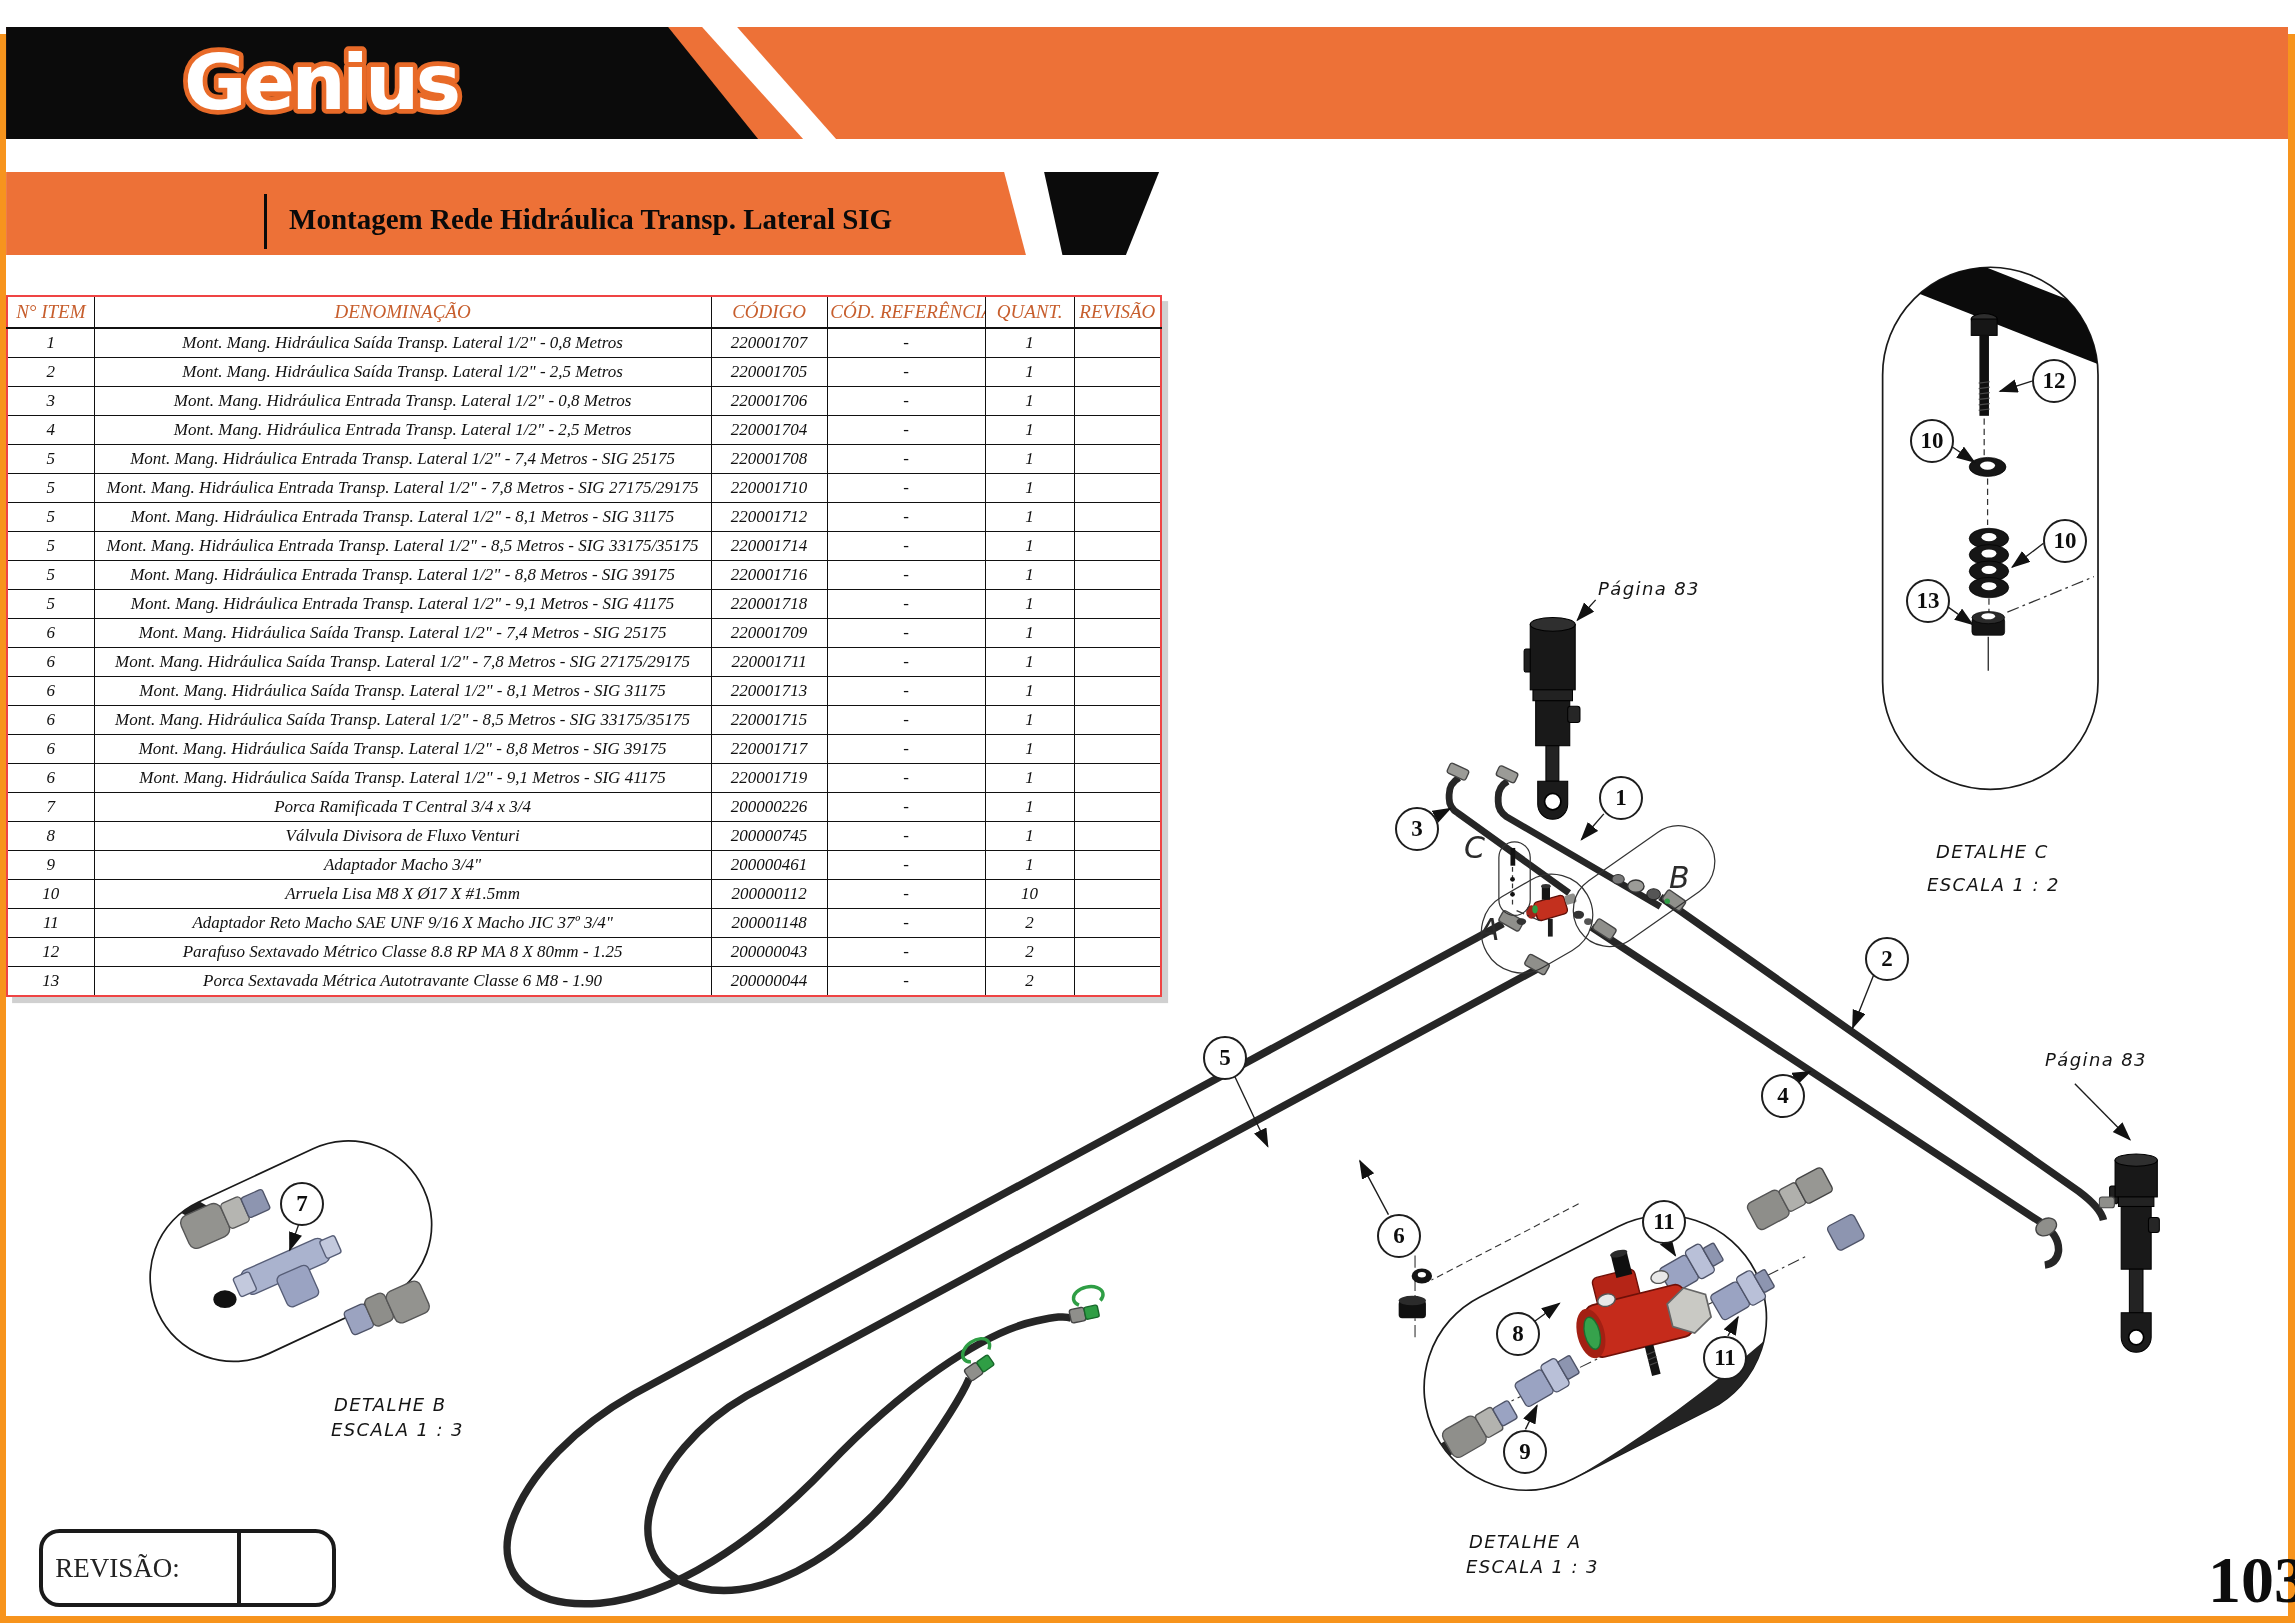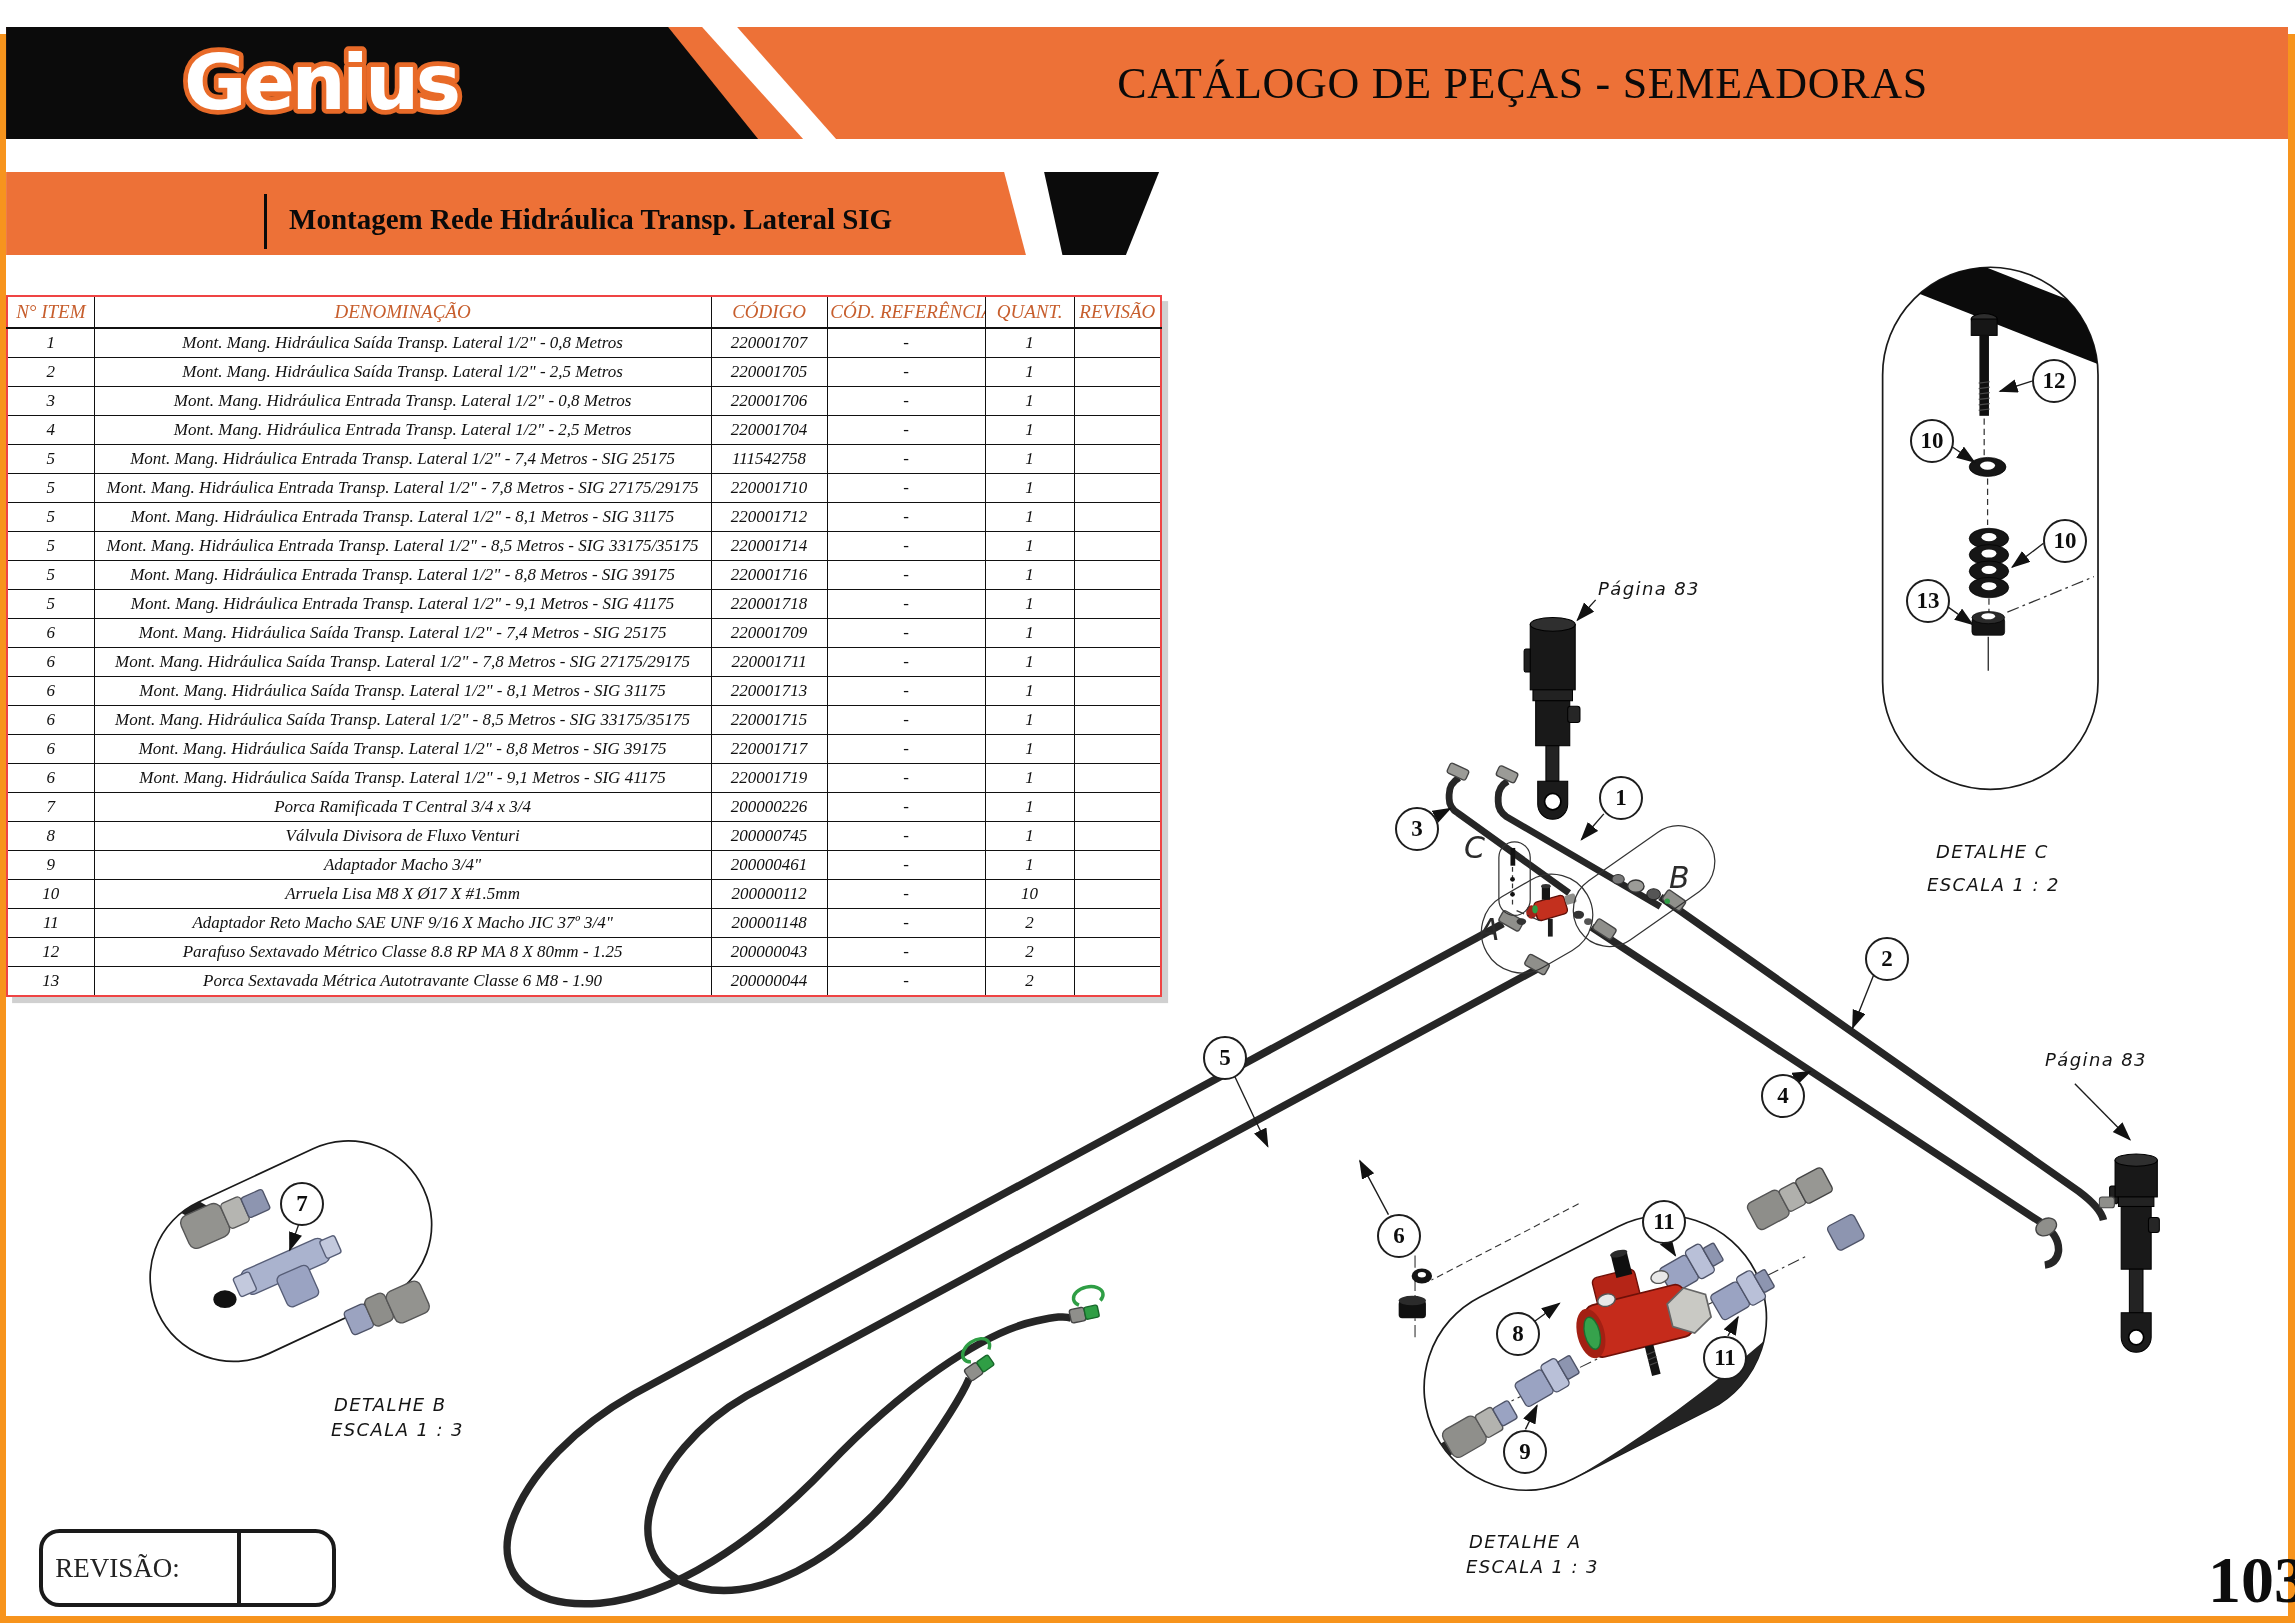--- a/index.html
+++ b/index.html
@@ -68,21 +68,20 @@
   <div class="border-left"></div>
   <div class="border-right"></div>
   <div class="border-bottom"></div>
 
   <div class="hdr">
     <div class="hdr-black"></div>
     <div class="hdr-stripe"></div>
     <svg class="genius" width="477" height="102" viewBox="0 0 700 150">
       <text x="20" y="112" font-family="DejaVu Sans, sans-serif" font-weight="bold" font-size="112" letter-spacing="-5" fill="#ffffff" stroke="#E86A28" stroke-width="14" paint-order="stroke" stroke-linejoin="round">Genius</text>
     </svg>
-    <div class="hdr-title">CATÁLOGO DE PEÇAS - SEMEADORAS</div>
   </div>
 
   <div class="sub">
     <div class="sub-orange"></div>
     <div class="sub-black"></div>
     <div class="sub-rule"></div>
     <div class="sub-title">Montagem Rede Hidráulica Transp. Lateral SIG</div>
   </div>
 
   <table class="parts">
@@ -133,21 +132,21 @@
           <td>4</td>
           <td>Mont. Mang. Hidráulica Entrada Transp. Lateral 1/2" - 2,5 Metros</td>
           <td>220001704</td>
           <td>-</td>
           <td>1</td>
           <td></td>
         </tr>
         <tr>
           <td>5</td>
           <td>Mont. Mang. Hidráulica Entrada Transp. Lateral 1/2" - 7,4 Metros - SIG 25175</td>
-          <td>111542758</td>
+          <td>220001708</td>
           <td>-</td>
           <td>1</td>
           <td></td>
         </tr>
         <tr>
           <td>5</td>
           <td>Mont. Mang. Hidráulica Entrada Transp. Lateral 1/2" - 7,8 Metros - SIG 27175/29175</td>
           <td>220001710</td>
           <td>-</td>
           <td>1</td>

